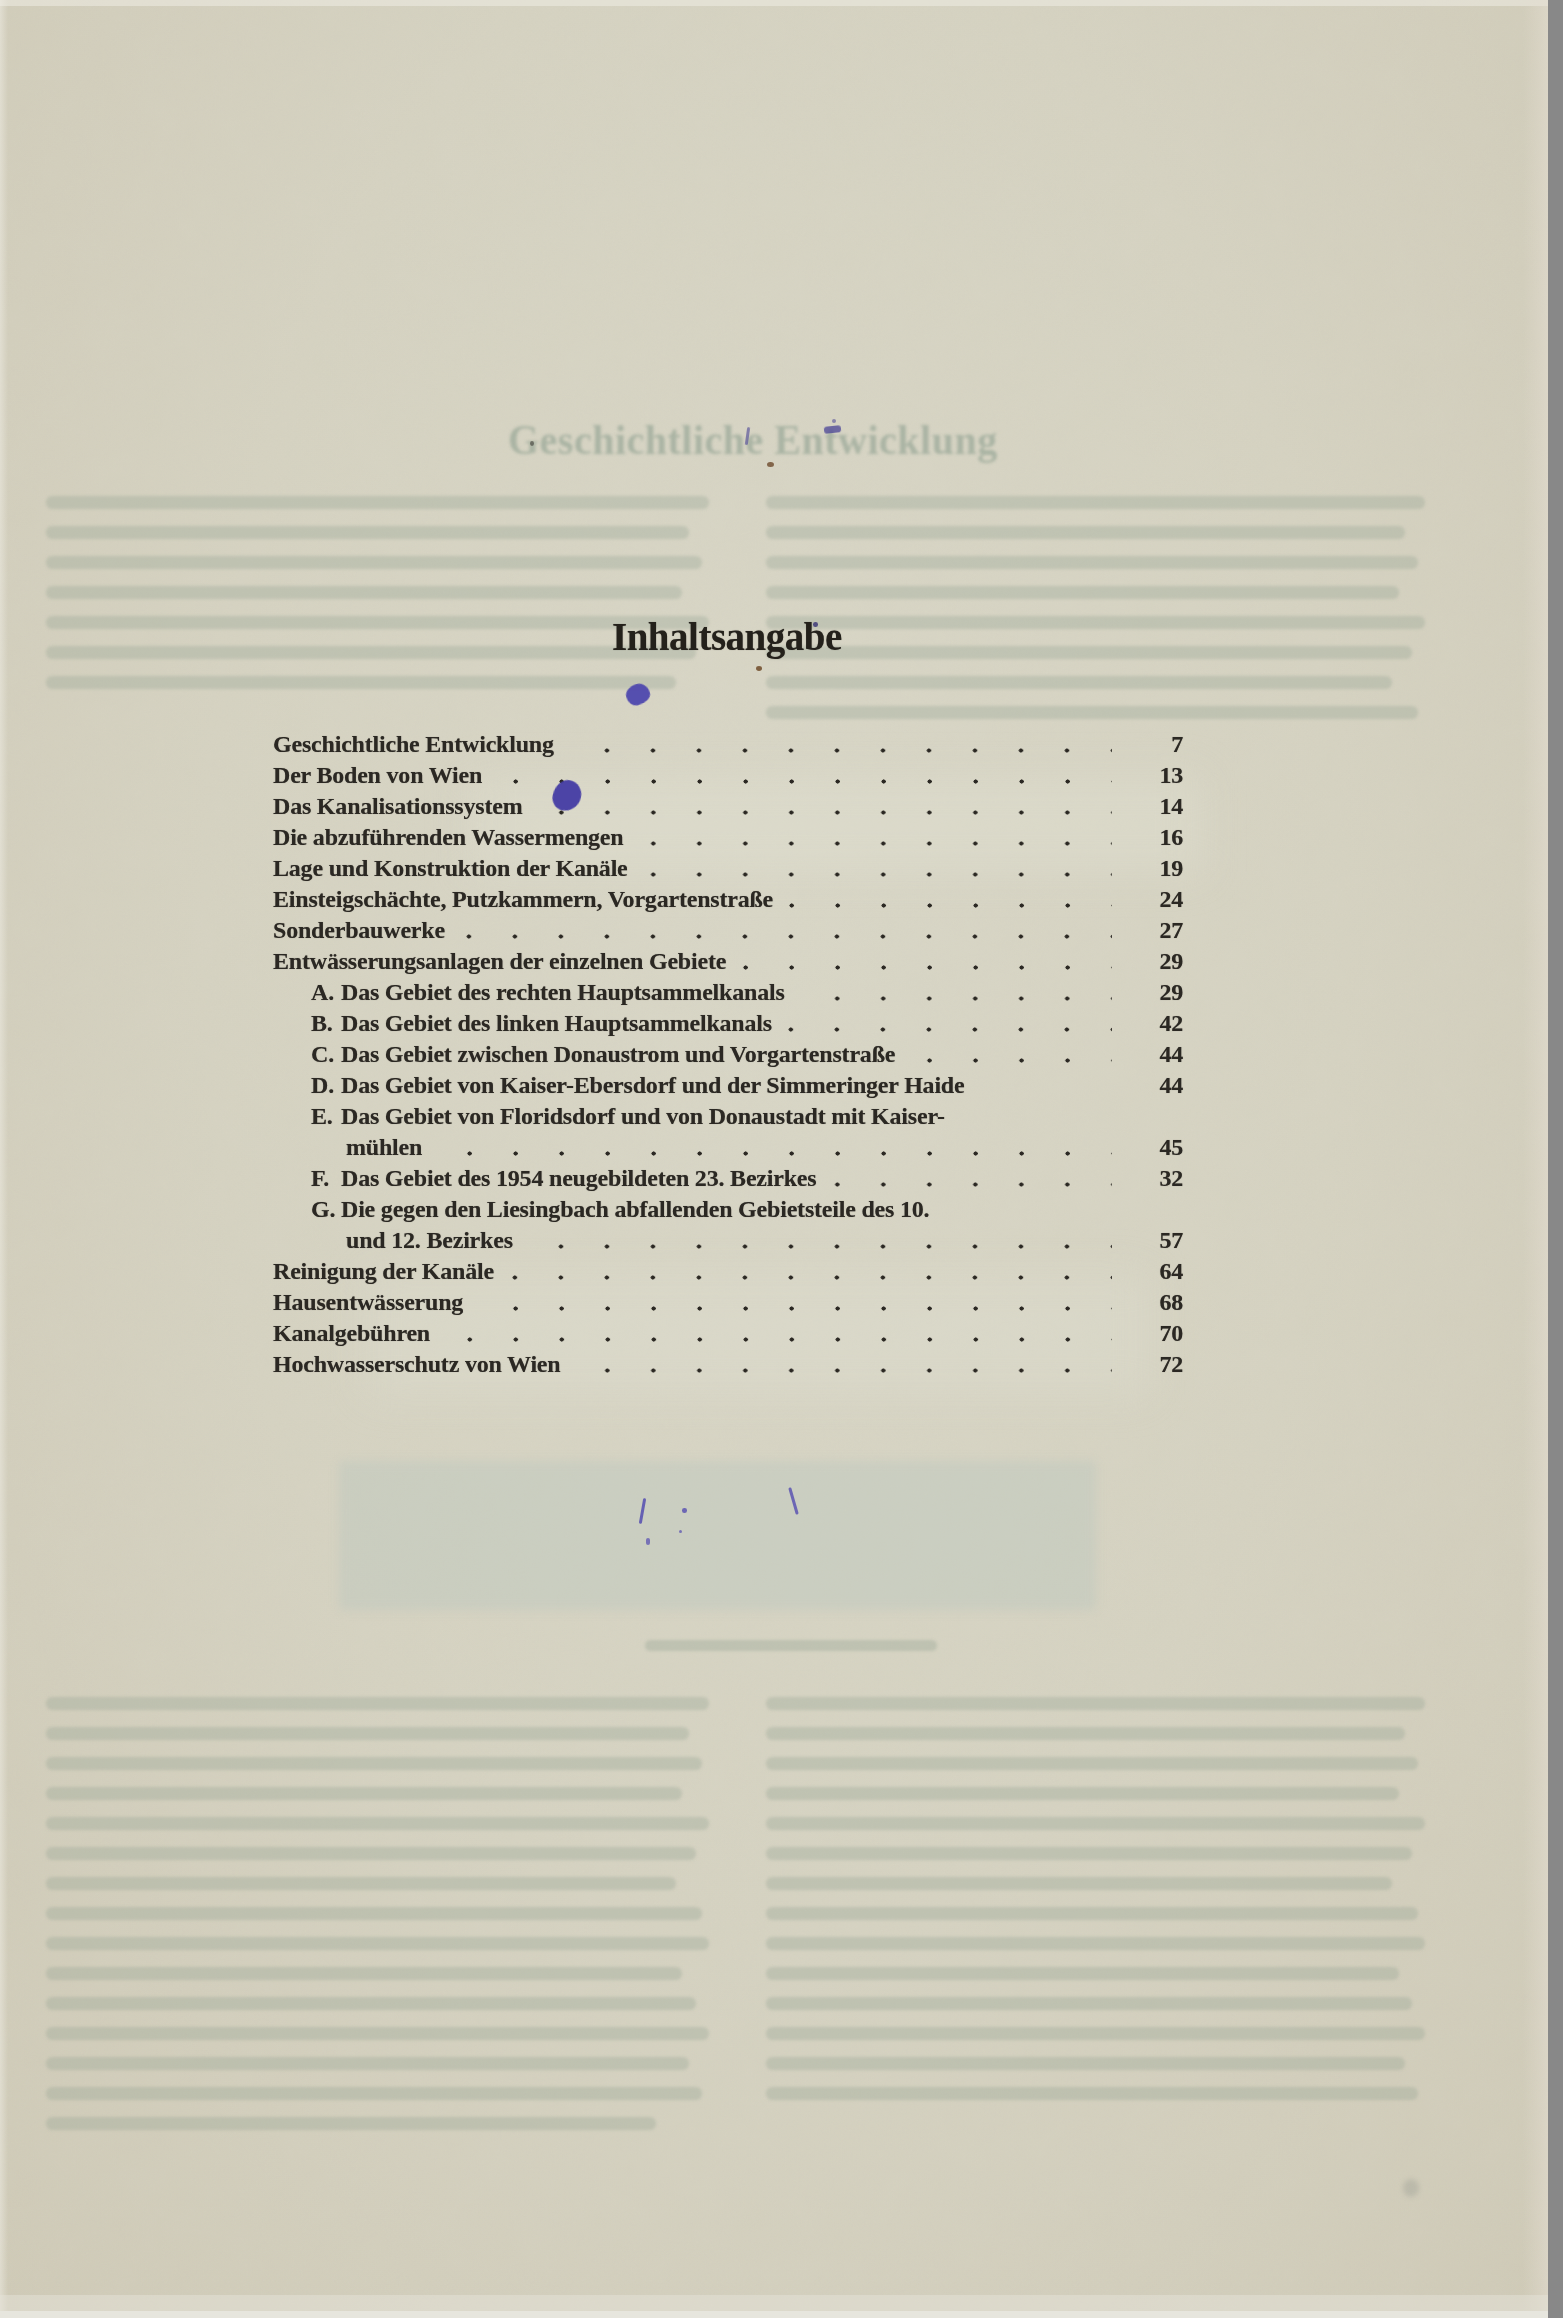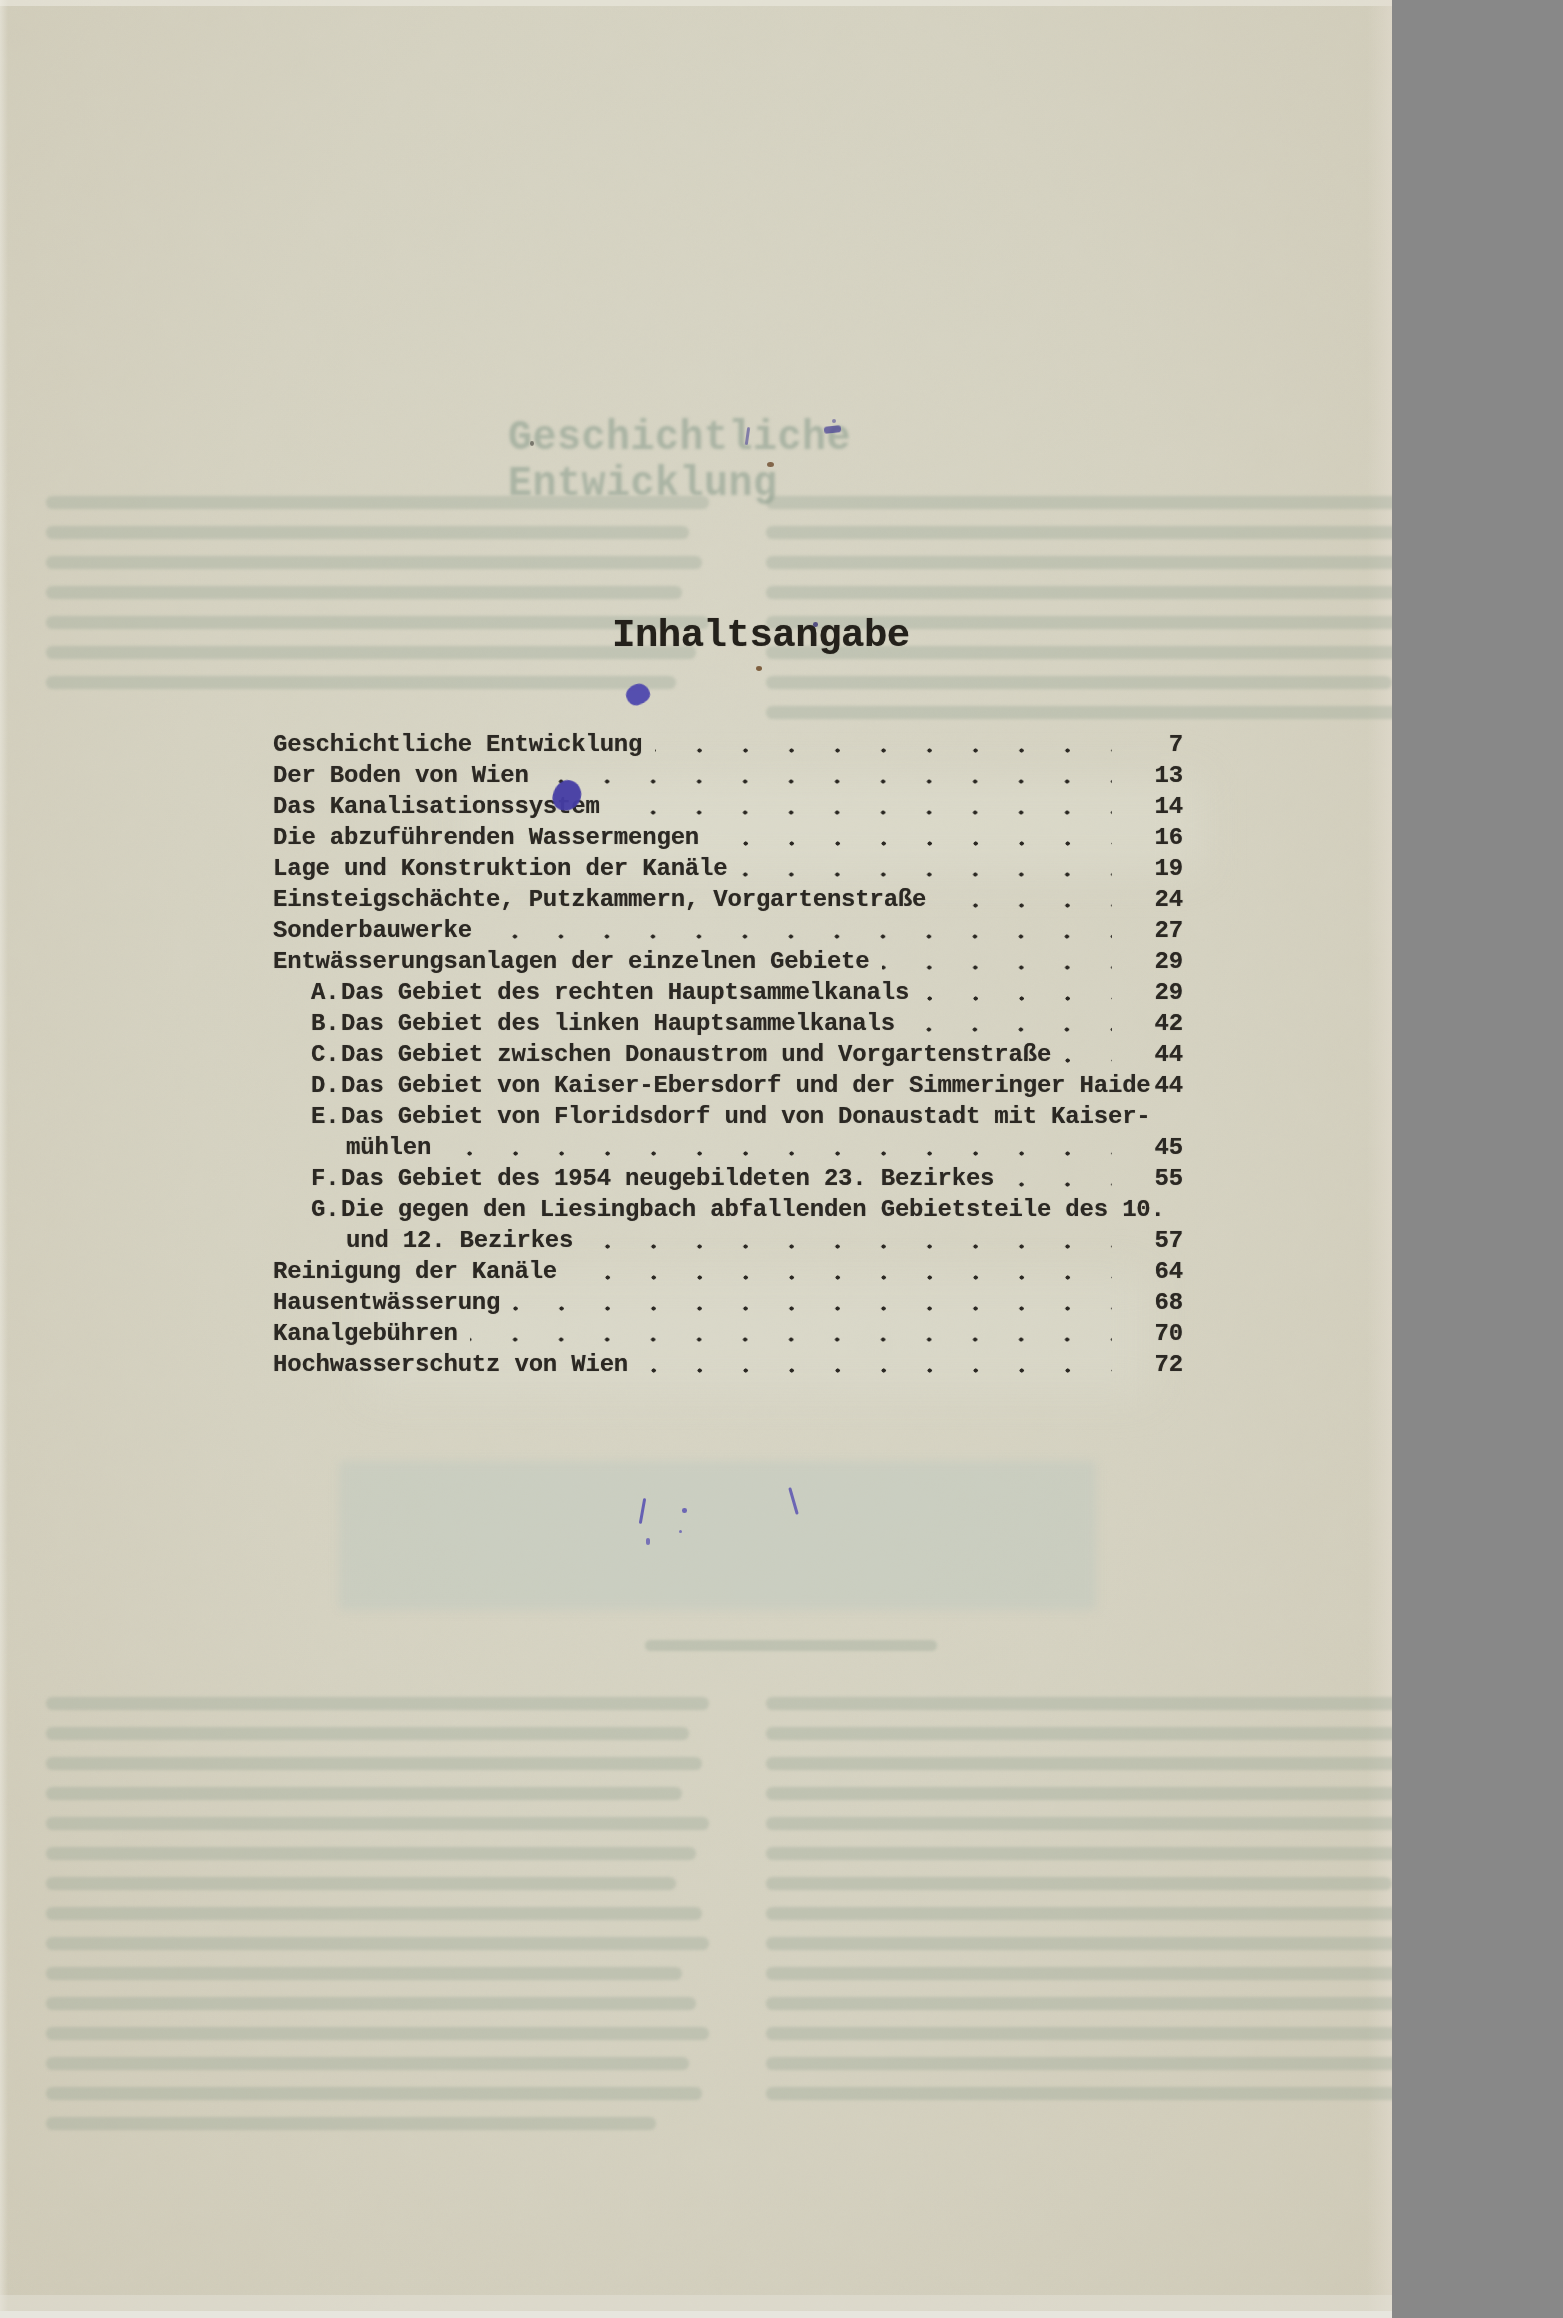--- a/index.html
+++ b/index.html
@@ -1,22 +1,22 @@
 <!DOCTYPE html>
 <html style="font-size:8.4px"><head>
 <meta charset="utf-8">
 <style>
   html,body{margin:0;padding:0;background:#888;}
   .page{
     position:relative;
-    width:1392px;height:2319px;
+    width:1548px;height:2319px;
     overflow:hidden;
     background:
       radial-gradient(ellipse at 50% 40%, #d8d6c6 0%, #d5d2c1 52%, #cfcab7 100%);
-    font-family:Liberation Mono, monospace;
+    font-family:Liberation Serif, serif;
   }
   .grain{position:absolute;inset:0;width:100%;height:100%;opacity:.55;pointer-events:none;}
 
   
   .edge{position:absolute;pointer-events:none;}
   .edge-top{top:0;left:0;right:0;height:6.3px;background:rgba(238,236,227,.55);}
   .edge-left{top:0;bottom:0;left:0;width:8.4px;background:linear-gradient(90deg,rgba(240,238,230,.5),rgba(240,238,230,0));}
   .edge-right{top:0;bottom:0;right:0;width:25px;background:linear-gradient(270deg,rgba(228,221,209,.55),rgba(228,221,209,0));}
   .edge-b1{left:0;right:0;bottom:8.4px;height:15.7px;background:rgba(230,228,217,.5);}
   .edge-b2{left:0;right:0;bottom:0;height:8.4px;background:#e7e6de;}
@@ -272,21 +272,21 @@
       <div class="toc-row indent-2">
 
       <span class="label">mühlen</span>
       <span class="leader"></span>
       <span class="pagenum">45</span>
     </div>
       <div class="toc-row indent-1">
       <span class="letter">F.</span>
       <span class="label">Das Gebiet des 1954 neugebildeten 23. Bezirkes</span>
       <span class="leader"></span>
-      <span class="pagenum">55</span>
+      <span class="pagenum">32</span>
     </div>
       <div class="toc-row indent-1 no-dots no-page">
       <span class="letter">G.</span>
       <span class="label">Die gegen den Liesingbach abfallenden Gebietsteile des 10.</span>
 
     </div>
       <div class="toc-row indent-2">
 
       <span class="label">und 12. Bezirkes</span>
       <span class="leader"></span>

